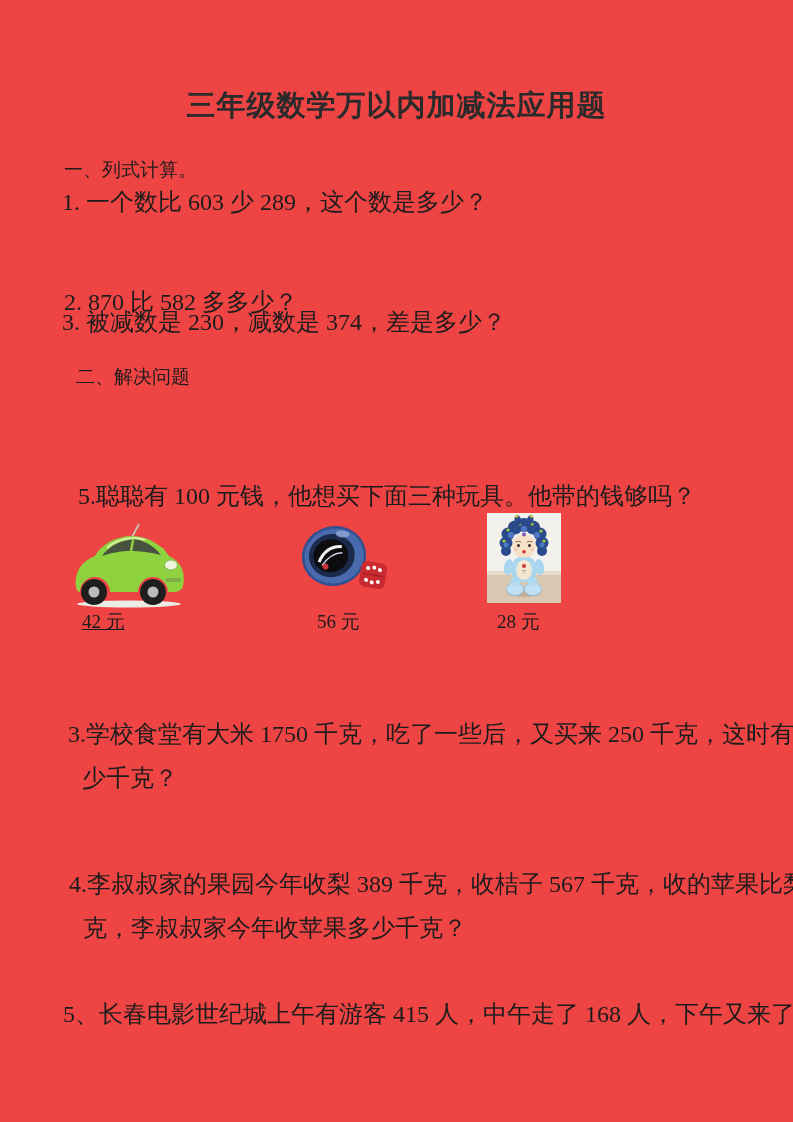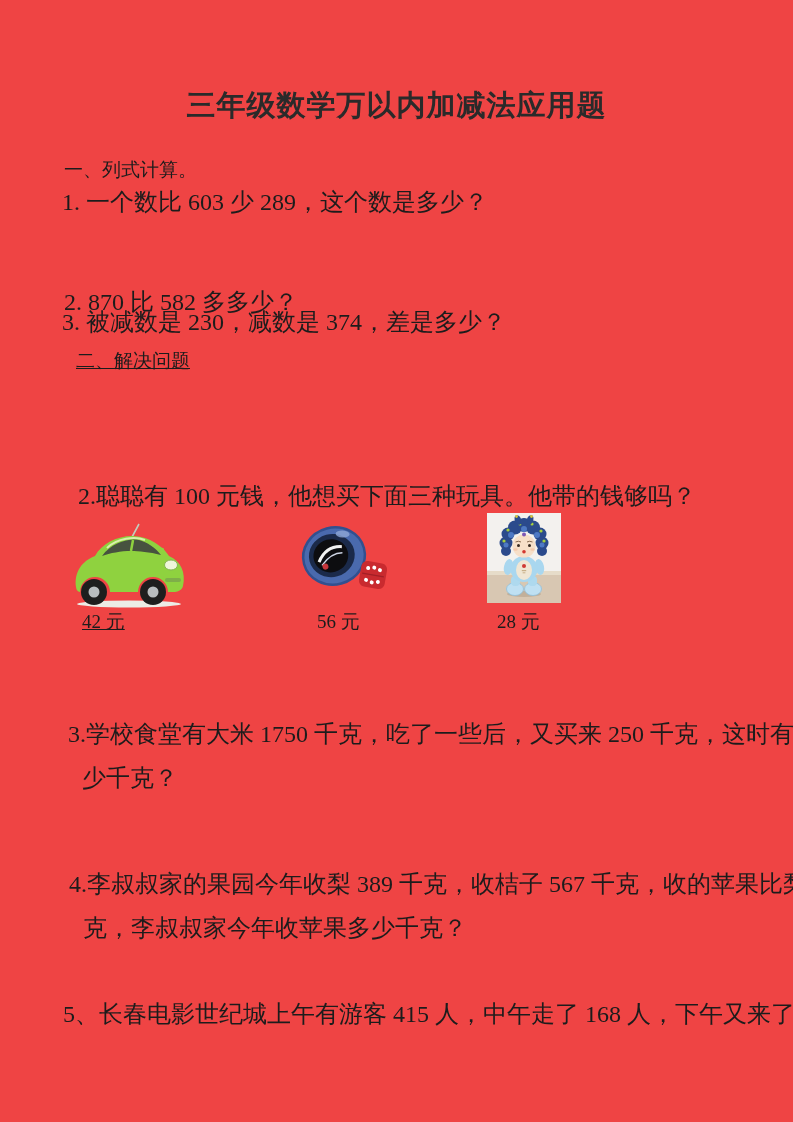--- a/index.html
+++ b/index.html
@@ -18,21 +18,21 @@
   .heading { position:absolute; font-size:19px; white-space:nowrap; }
   .heading.bold { font-weight:normal; }
   .problem { position:absolute; font-size:24px; white-space:nowrap; }
   .problem .pline { white-space:nowrap; }
   .problem .pline + .pline { margin-top:12px; margin-left:14px; }
 
   #s1-heading { left:64px; top:157px; }
   #s1-p1 { left:62px; top:186px; }
   #s1-p2 { left:64px; top:250px;margin-top:36px; }
   #s1-p3 { left:62px; top:306px; }
-  #s2-heading { left:76px; top:348px;text-decoration:underline; }
+  #s2-heading { left:76px; top:364px; }
   #s2-p1 { left:70px; top:392px; }
   #s2-p2 { left:78px; top:480px; }
   #s2-p3 { left:68px; top:718px; }
   #s2-p4 { left:69px; top:868px; }
   #s2-p5 { left:63px; top:998px; }
 
   .toy-figure { position:absolute; }
   #toy-car-figure  { left:68px;  top:520px; width:122px; height:90px; }
   #yoyo-figure     { left:296px; top:522px; width:95px;  height:72px; }
   #doll-figure     { left:487px; top:513px; width:74px;  height:90px; }
@@ -49,21 +49,21 @@
 <div class="page">
 
   <h1 class="title">三年级数学万以内加减法应用题</h1>
 
   <div class="heading bold" id="s1-heading">一、列式计算。</div>
   <div class="problem" id="s1-p1">1. 一个数比 603 少 289，这个数是多少？</div>
   <div class="problem" id="s1-p2">2. 870 比 582 多多少？</div>
   <div class="problem" id="s1-p3">3. 被减数是 230，减数是 374，差是多少？</div>
 
   <div class="heading" id="s2-heading">二、解决问题</div>
-  <div class="problem" id="s2-p2">2.聪聪有 100 元钱，他想买下面三种玩具。他带的钱够吗？</div>
+  <div class="problem" id="s2-p2">5.聪聪有 100 元钱，他想买下面三种玩具。他带的钱够吗？</div>
 
   <div class="toy-figure" id="toy-car-figure">
     <svg viewBox="0 0 122 90" xmlns="http://www.w3.org/2000/svg">
       <ellipse cx="61" cy="84" rx="52" ry="3.5" fill="#ecece6"></ellipse>
       <path d="M57 32 Q63 18 71 4" stroke="#c4cdbc" stroke-width="1.6" fill="none"></path>
       <path d="M8 67 C6 52 14 41 27 36 C35 21 56 13 73 17 C86 20 96 28 101 36 C113 41 118 53 115 66 C114 70 110 72 105 72 L100 72 A15 15 0 0 0 70 72 L42 72 A15 15 0 0 0 12 72 C9.5 72 8.3 69.8 8 67 Z" fill="var(--car-body,#8fd23f)"></path>
       <path d="M34 36 C43 23 61 18 71 20 C79 22 88 28 93 35 C81 32 71 31 63 31 C53 31 42 33 34 36 Z" fill="var(--car-window,#47523f)"></path>
       <path d="M65 20 L63 31" stroke="var(--car-body,#8fd23f)" stroke-width="2.5"></path>
       <path d="M39 28 C49 18 67 16 77 20" stroke="#e6f5c0" stroke-width="2" fill="none" opacity="0.85"></path>
       <circle cx="26" cy="72" r="13" fill="#1e1e1e"></circle>

